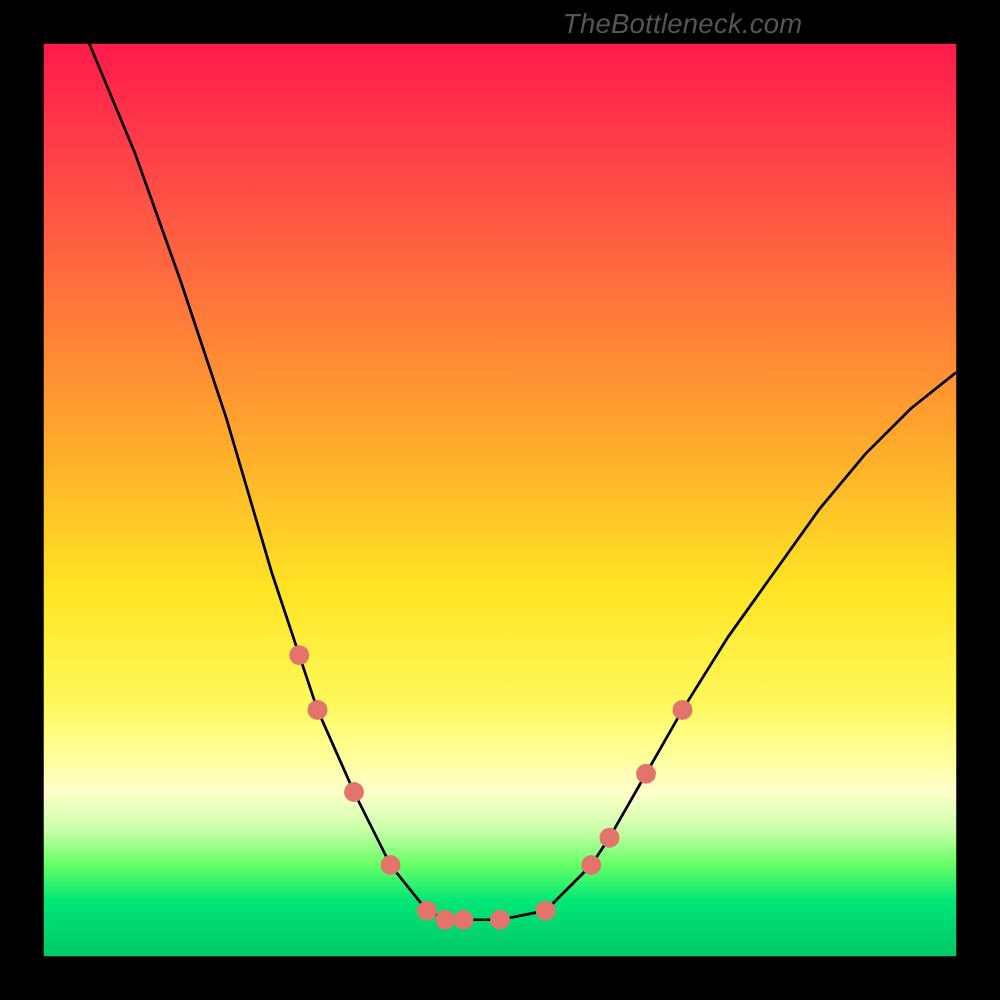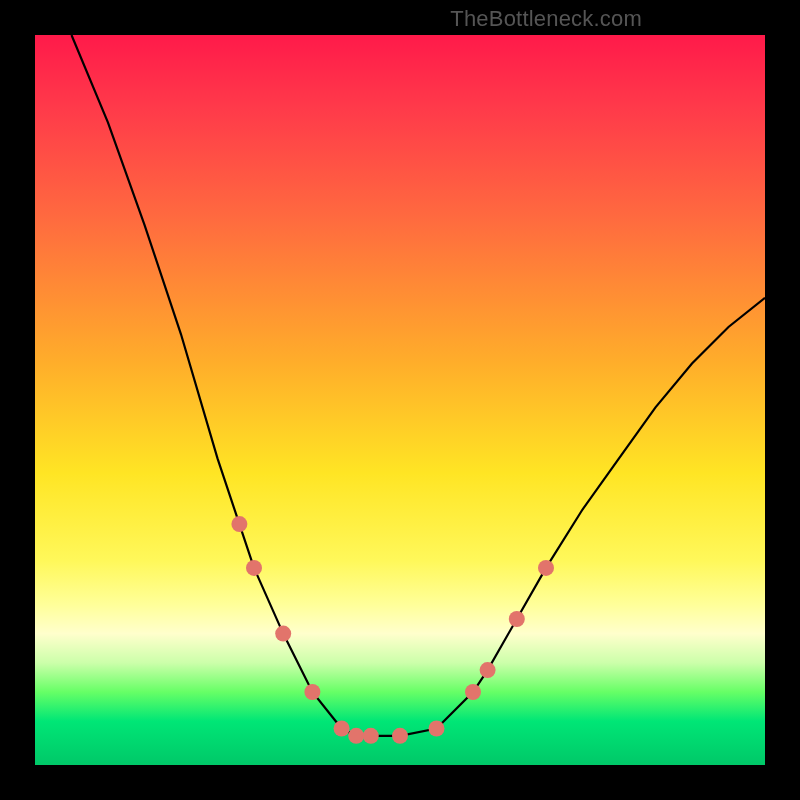--- a/index.html
+++ b/index.html
@@ -11,20 +11,21 @@
     overflow: hidden;
     font-family: Arial, Helvetica, sans-serif;
   }
   .frame {
     position: absolute;
     left: 0;
     top: 0;
     width: 656px;
     height: 800px;
     background: #000;
+    font-style: italic;
   }
   .plot {
     position: absolute;
     left: 35px;
     top: 35px;
     width: 730px;
     height: 730px;
     background: linear-gradient(to bottom,
       #ff1a4a 0%,
       #ff3a4a 10%,

